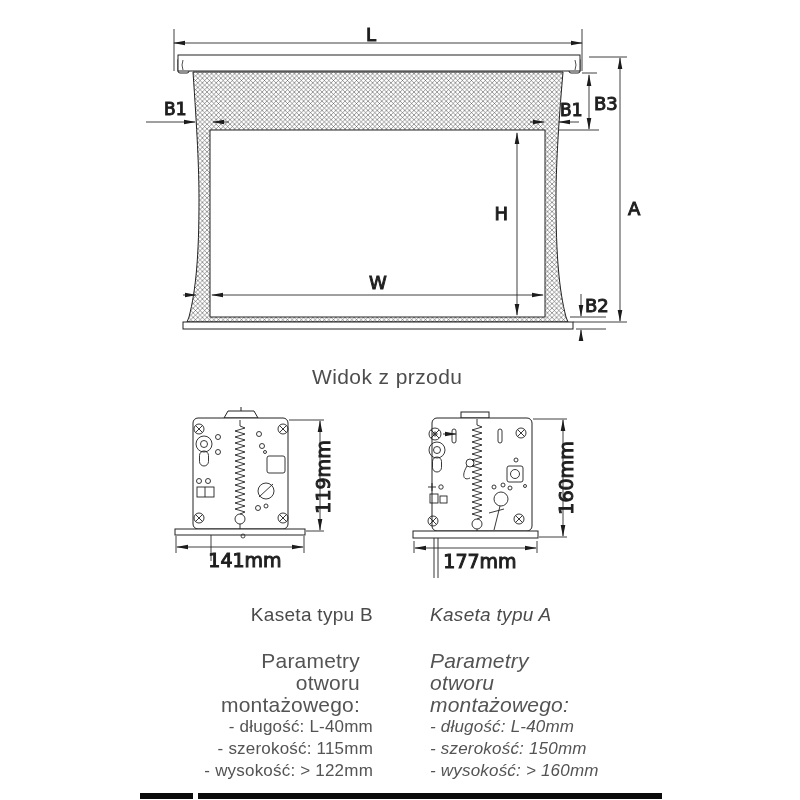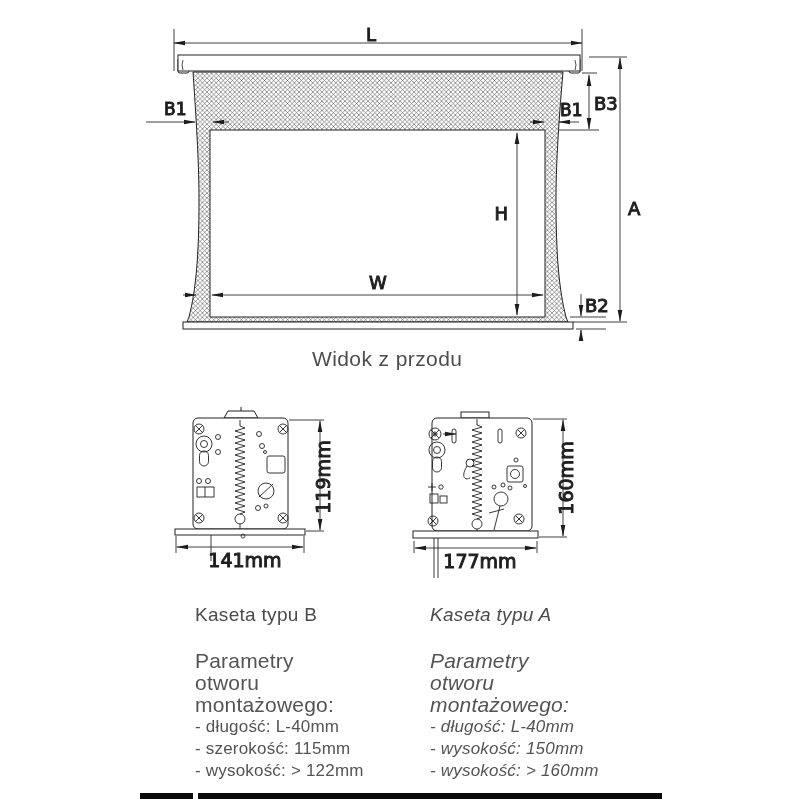--- a/index.html
+++ b/index.html
@@ -1,23 +1,23 @@
 <!DOCTYPE html>
 <html><head>
 <meta charset="utf-8">
 <style>
   html,body{margin:0;padding:0;background:#ffffff;}
   .page{position:relative;width:800px;height:800px;background:#fff;overflow:hidden;
         font-family:"Liberation Sans",sans-serif;}
   .diagram{position:absolute;left:0;top:0;width:800px;height:800px;}
   .dim-text{font-family:"DejaVu Sans",sans-serif;fill:#1c1c1c;}
-  .caption{position:absolute;left:312px;top:347px;width:200px;
+  .caption{position:absolute;left:312px;top:365px;width:200px;
            font-size:21px;letter-spacing:.4px;color:#4d4d4d;}
   .col{position:absolute;top:604px;width:178px;color:#545454;}
-  .col-b{left:195px;}
+  .col-b{left:195px;text-align:right;}
   .col-a{left:430px;font-style:italic;}
   .col-title{font-size:19px;letter-spacing:.3px;color:#4b4b4b;margin:0 0 24px 0;}
   .col-sub{font-size:21px;line-height:22px;letter-spacing:.2px;margin:0;max-width:165px;}
   .col-line{font-size:17px;line-height:22px;letter-spacing:.2px;}
   .bar{position:absolute;top:793px;height:6px;background:#0b0b0b;}
   .bar-left{left:140px;width:53px;}
   .bar-right{left:198px;width:464px;}
 </style>
 </head>
 <body>
@@ -251,19 +251,19 @@
     <p class="col-sub">Parametry otworu montażowego:</p>
     <div class="col-line">- długość: L-40mm</div>
     <div class="col-line">- szerokość: 115mm</div>
     <div class="col-line">- wysokość: &gt; 122mm</div>
   </div>
 
   <div class="col col-a">
     <p class="col-title">Kaseta typu A</p>
     <p class="col-sub">Parametry otworu montażowego:</p>
     <div class="col-line">- długość: L-40mm</div>
-    <div class="col-line">- wysokość: 150mm</div>
+    <div class="col-line">- szerokość: 150mm</div>
     <div class="col-line">- wysokość: &gt; 160mm</div>
   </div>
 
   <div class="bar bar-left"></div>
   <div class="bar bar-right"></div>
 </div>
 
 </body></html>

